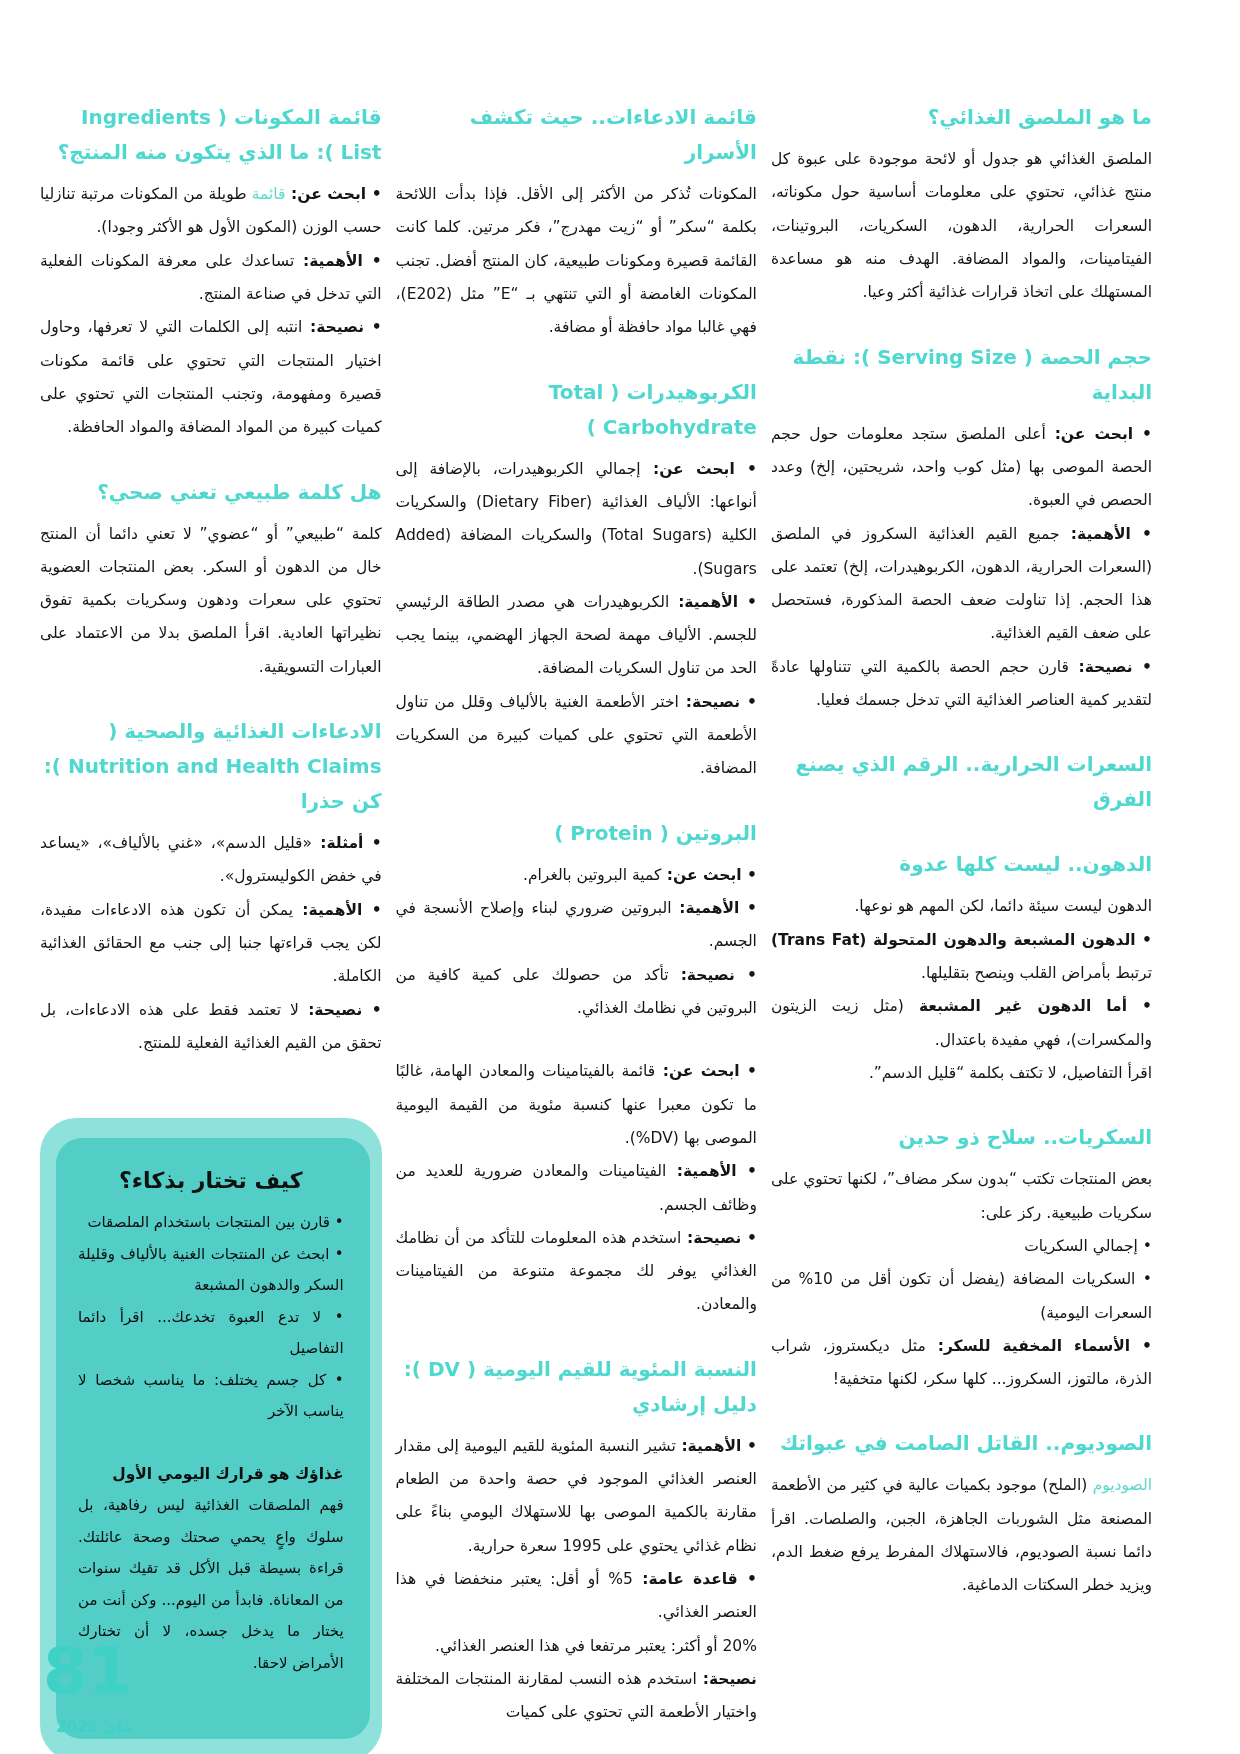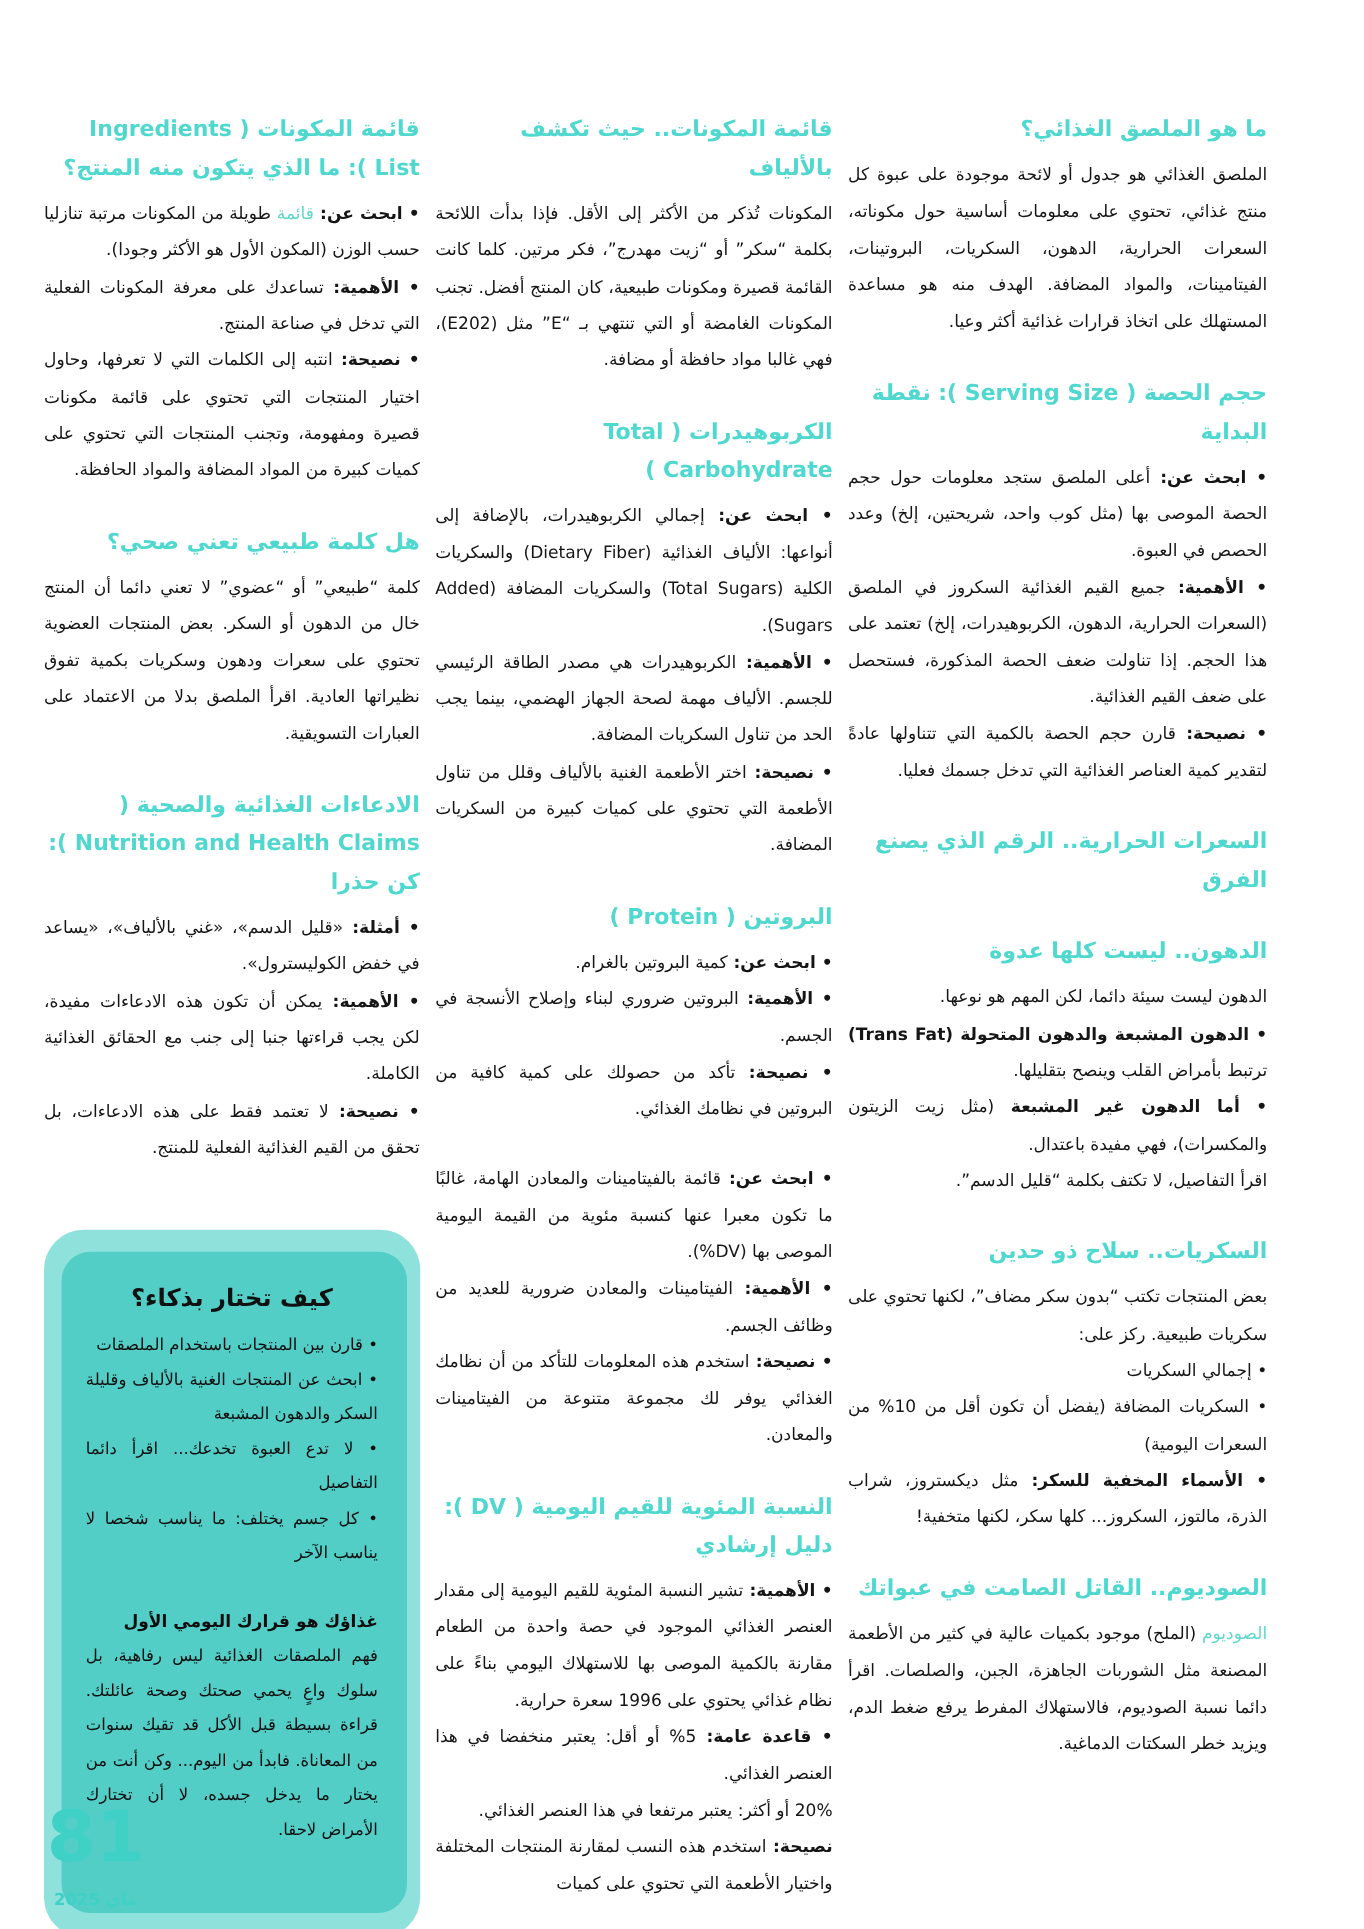--- a/index.html
+++ b/index.html
@@ -36,21 +36,21 @@
     color:#0d0d0d;
   }
   .smartbox .box-title{
     text-align:center;font-size:22px;font-weight:bold;margin:4px 0 14px 0;color:#101010;
   }
   .smartbox .para{font-size:15px;line-height:2.1;color:#0d0d0d;}
   .smartbox .box-subtitle{
     font-weight:bold;margin:30px 0 0 0;font-size:15.5px;line-height:2.1;color:#0d0d0d;
   }
   .footer{
-    position:absolute;right:auto;left:42px;bottom:18px;text-align:center;width:90px;
+    position:absolute;right:auto;left:42px;bottom:18px;text-align:right;width:90px;
     direction:rtl;
   }
   .page-num{
     font-size:64px;font-weight:bold;color:#3fd1c6;line-height:0.95;
     font-family:"DejaVu Sans", sans-serif;
   }
   .issue-date{
     font-size:15px;font-weight:bold;color:#3fd1c6;margin-top:16px;
   }
 </style>
@@ -89,21 +89,21 @@
         <p class="para"><b class="lead">• الأسماء المخفية للسكر: </b><span>مثل ديكستروز، شراب الذرة، مالتوز، السكروز... كلها سكر، لكنها متخفية!</span></p>
       </div>
       <div class="sec">
         <h2>الصوديوم.. القاتل الصامت في عبواتك</h2>
         <p class="para"><span class="hl">الصوديوم</span><span> (الملح) موجود بكميات عالية في كثير من الأطعمة المصنعة مثل الشوربات الجاهزة، الجبن، والصلصات. اقرأ دائما نسبة الصوديوم، فالاستهلاك المفرط يرفع ضغط الدم، ويزيد خطر السكتات الدماغية.</span></p>
       </div>
     </div>
 
     <div class="col col-mid">
       <div class="sec">
-        <h2>قائمة المكونات.. حيث تكشف بالألياف</h2>
+        <h2>قائمة الادعاءات.. حيث تكشف الأسرار</h2>
         <p class="para"><span>المكونات تُذكر من الأكثر إلى الأقل. فإذا بدأت اللائحة بكلمة “سكر” أو “زيت مهدرج”، فكر مرتين. كلما كانت القائمة قصيرة ومكونات طبيعية، كان المنتج أفضل. تجنب المكونات الغامضة أو التي تنتهي بـ “E” مثل (E202)، فهي غالبا مواد حافظة أو مضافة.</span></p>
       </div>
       <div class="sec">
         <h2>الكربوهيدرات ( Total Carbohydrate )</h2>
         <p class="para"><b class="lead">• ابحث عن: </b><span>إجمالي الكربوهيدرات، بالإضافة إلى أنواعها: الألياف الغذائية (Dietary Fiber) والسكريات الكلية (Total Sugars) والسكريات المضافة (Added Sugars).</span></p>
         <p class="para"><b class="lead">• الأهمية: </b><span>الكربوهيدرات هي مصدر الطاقة الرئيسي للجسم. الألياف مهمة لصحة الجهاز الهضمي، بينما يجب الحد من تناول السكريات المضافة.</span></p>
         <p class="para"><b class="lead">• نصيحة: </b><span>اختر الأطعمة الغنية بالألياف وقلل من تناول الأطعمة التي تحتوي على كميات كبيرة من السكريات المضافة.</span></p>
       </div>
       <div class="sec">
         <h2>البروتين ( Protein )</h2>
@@ -111,21 +111,21 @@
         <p class="para"><b class="lead">• الأهمية: </b><span>البروتين ضروري لبناء وإصلاح الأنسجة في الجسم.</span></p>
         <p class="para"><b class="lead">• نصيحة: </b><span>تأكد من حصولك على كمية كافية من البروتين في نظامك الغذائي.</span></p>
       </div>
       <div class="sec">
         <p class="para"><b class="lead">• ابحث عن: </b><span>قائمة بالفيتامينات والمعادن الهامة، غالبًا ما تكون معبرا عنها كنسبة مئوية من القيمة اليومية الموصى بها (DV%).</span></p>
         <p class="para"><b class="lead">• الأهمية: </b><span>الفيتامينات والمعادن ضرورية للعديد من وظائف الجسم.</span></p>
         <p class="para"><b class="lead">• نصيحة: </b><span>استخدم هذه المعلومات للتأكد من أن نظامك الغذائي يوفر لك مجموعة متنوعة من الفيتامينات والمعادن.</span></p>
       </div>
       <div class="sec">
         <h2>النسبة المئوية للقيم اليومية ( DV ): دليل إرشادي</h2>
-        <p class="para"><b class="lead">• الأهمية: </b><span>تشير النسبة المئوية للقيم اليومية إلى مقدار العنصر الغذائي الموجود في حصة واحدة من الطعام مقارنة بالكمية الموصى بها للاستهلاك اليومي بناءً على نظام غذائي يحتوي على 1996 سعرة حرارية.</span></p>
+        <p class="para"><b class="lead">• الأهمية: </b><span>تشير النسبة المئوية للقيم اليومية إلى مقدار العنصر الغذائي الموجود في حصة واحدة من الطعام مقارنة بالكمية الموصى بها للاستهلاك اليومي بناءً على نظام غذائي يحتوي على 1995 سعرة حرارية.</span></p>
         <p class="para"><b class="lead">• قاعدة عامة: </b><span>5% أو أقل: يعتبر منخفضا في هذا العنصر الغذائي.</span></p>
         <p class="para"><span>20% أو أكثر: يعتبر مرتفعا في هذا العنصر الغذائي.</span></p>
         <p class="para"><b class="lead">نصيحة: </b><span>استخدم هذه النسب لمقارنة المنتجات المختلفة واختيار الأطعمة التي تحتوي على كميات</span></p>
       </div>
     </div>
 
     <div class="col col-left">
       <div class="sec">
         <h2>قائمة المكونات ( Ingredients List ): ما الذي يتكون منه المنتج؟</h2>
         <p class="para"><b class="lead">• ابحث عن: </b><span class="hl">قائمة</span><span> طويلة من المكونات مرتبة تنازليا حسب الوزن (المكون الأول هو الأكثر وجودا).</span></p>

